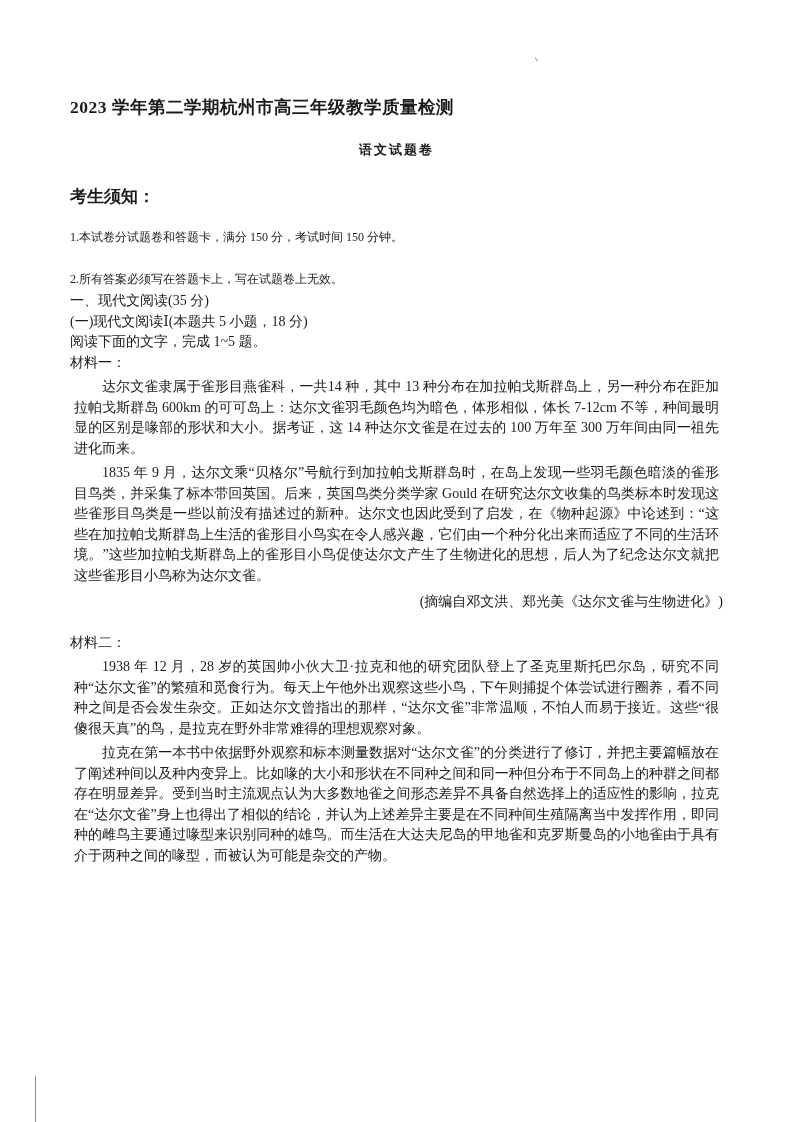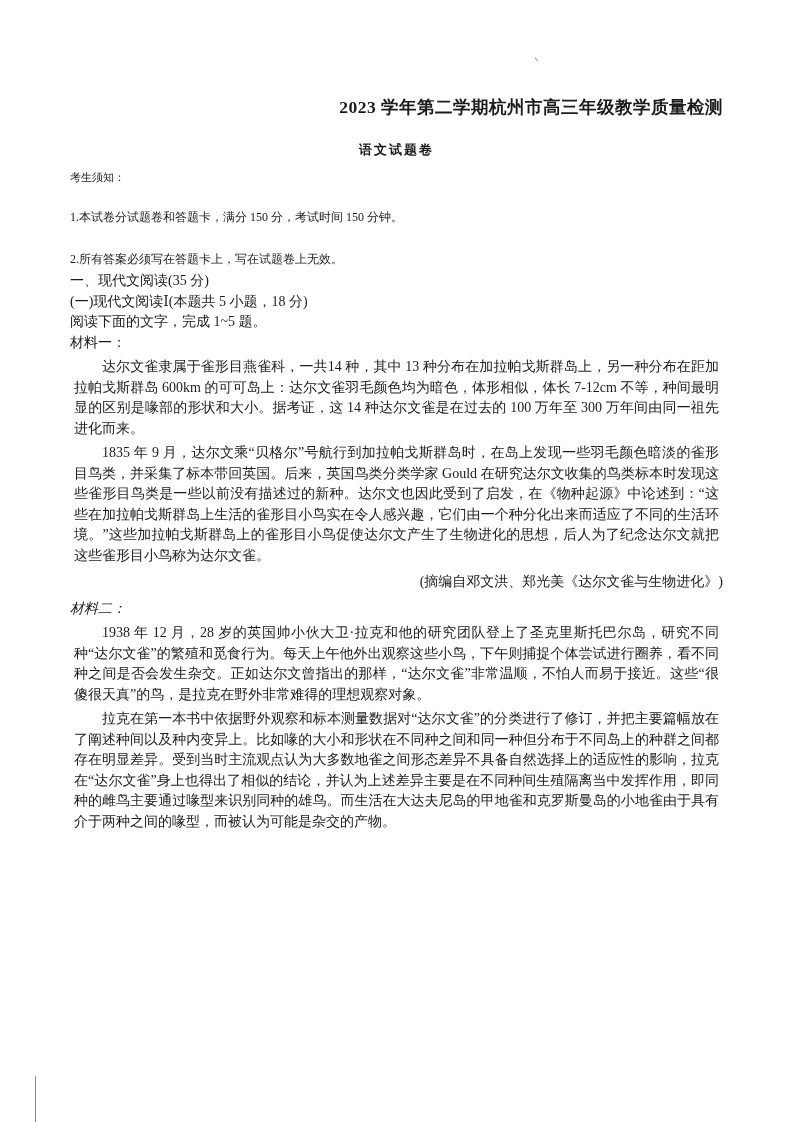--- a/index.html
+++ b/index.html
@@ -18,38 +18,39 @@
   .stray-mark {
     position: absolute;
     top: 56px;
     left: 532px;
     font-size: 10px;
     color: #8a8a8a;
     line-height: 10px;
   }
   .title {
     margin: 40px 0 0 0;
-    text-align: right;
+    text-align: left;
     font-size: 17.5px;
     font-weight: bold;
     letter-spacing: 0.5px;
     line-height: 23px;
   }
   .subtitle {
     margin: 20px 0 0 0;
     text-align: center;
     font-size: 13px;
     font-weight: bold;
     letter-spacing: 2px;
     line-height: 22px;
   }
   .notice-heading {
-    margin-top: 6px;
-    font-size: 11px;
+    margin-top: 26px;
+    font-size: 17px;
     line-height: 20px;
+    font-weight: bold;
   }
   .notice-item {
     margin-top: 18px;
     font-size: 12px;
     line-height: 24px;
   }
   .sec-heading {
   }
   .body-text {
     font-size: 14px;
@@ -58,22 +59,21 @@
   .para {
     margin: 4px;
     text-indent: 2em;
     text-align: justify;
   }
   .attribution {
     margin-top: 6px;
     text-align: right;
   }
   .material-label-2 {
-    margin-top: 6px;
-    font-style: italic;
+    margin-top: 20px;
   }
   .edge-artifact {
     position: absolute;
     left: 35px;
     bottom: 0;
     width: 1px;
     height: 46px;
     background: #8a8a8a;
   }
 </style>

